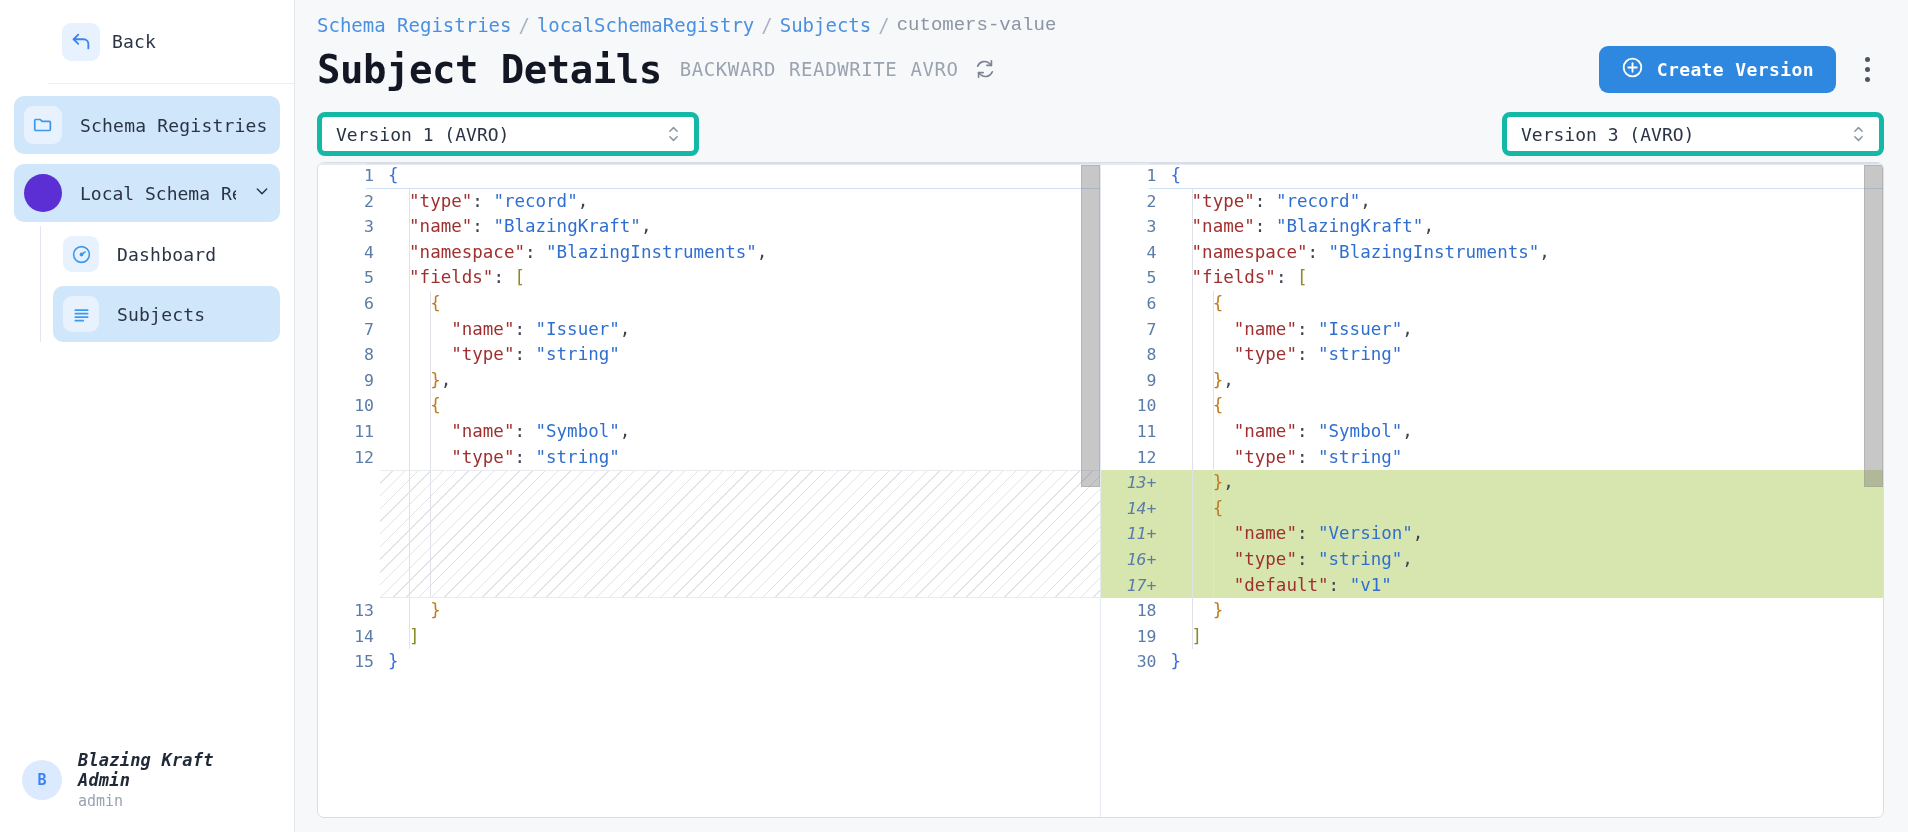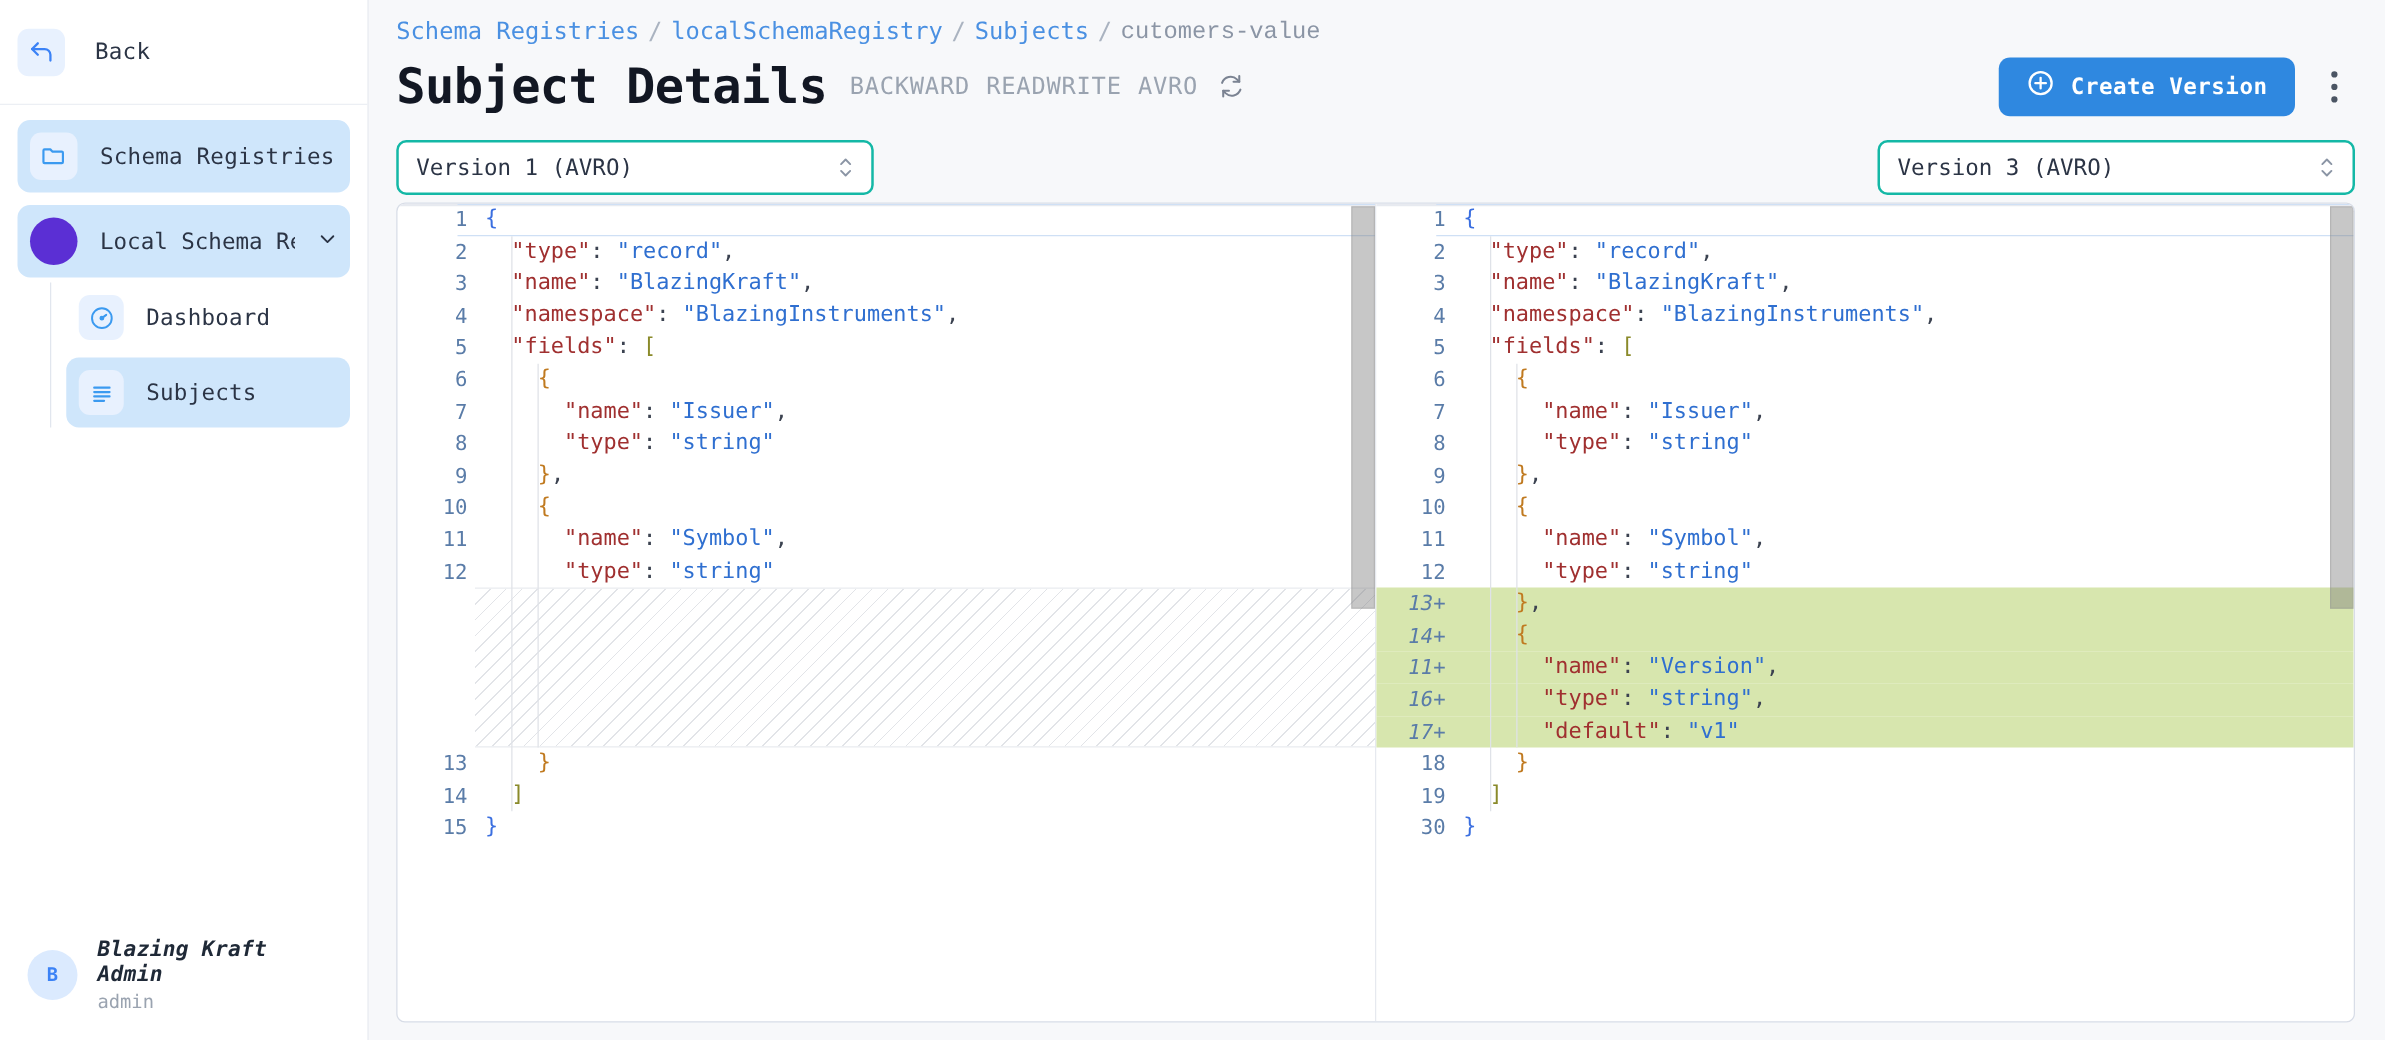--- a/index.html
+++ b/index.html
@@ -17,21 +17,22 @@
     background: #ffffff;
     border-right: 1px solid #e3e7ee;
     display: flex; flex-direction: column;
     flex: 0 0 295px;
   }
   .back-row {
     height: 84px;
     display: flex; align-items: center;
     padding: 4px 14px;
     border-bottom: 1px solid #eceff4;
-    gap: 24px;
+    gap: 12px;
+    margin-left: 48px;
   }
   .icon-tile {
     width: 38px; height: 38px; border-radius: 9px;
     background: #dbeafe;
     display: flex; align-items: center; justify-content: center;
     flex: 0 0 38px;
   }
   .icon-tile.plain { background: #e8f1fe; }
   .icon-tile svg { display: block; }
   .back-label { font-size: 18px; color: #2b3445; letter-spacing: .2px; }
@@ -96,21 +97,21 @@
     font-family: inherit; font-size: 18px; font-weight: bold;
     letter-spacing: .4px; cursor: pointer; white-space: nowrap;
   }
   .kebab { width: 34px; height: 40px; margin-left: 14px; cursor: pointer;
            display:flex; flex-direction:column; align-items:center; justify-content:center; gap:5px;}
   .kebab i { width: 5px; height: 5px; border-radius: 50%; background:#4b5563; display:block; }
 
   .selector-row { display: flex; height: 62px; align-items: center; padding-top: 6px; }
   .select-box {
     width: 382px; height: 44px;
-    background: #ffffff; border: 2px solid #14b8a6; border-radius: 8px;
+    background: #ffffff; border: 5px solid #14b8a6; border-radius: 8px;
     display: flex; align-items: center; padding: 0 14px;
     font-size: 18px; color: #2b3445; cursor: pointer;
   }
   .select-box .val { flex: 1; white-space: nowrap; }
   .stepper { color: #8b95a5; font-size: 14px; line-height: 1; display:flex; flex-direction:column; gap:2px;}
   .selector-spacer { flex: 1; }
 
   
   .editor {
     flex: 1;

